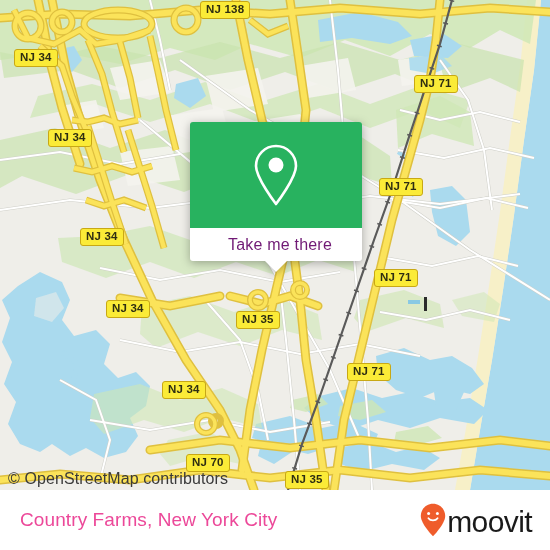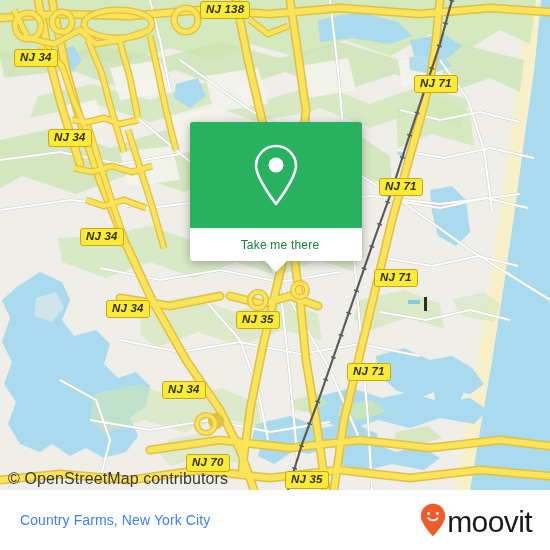--- a/index.html
+++ b/index.html
@@ -20,21 +20,20 @@
   }
 
   
   #map-area {
     position: absolute;
     left: 0; top: 0;
     width: 550px;
     height: 490px;
     overflow: hidden;
     background: #efeee9;
-    font-style: italic;
   }
   #map-svg { display: block; }
 
   
   #attribution {
     position: absolute;
     left: 8px;
     top: 470px;
     font-size: 16px;
     color: #3a3a3a;
@@ -63,22 +62,22 @@
   #callout-bottom {
     height: 33px;
     background: #ffffff;
     border-radius: 0 0 3px 3px;
     display: flex;
     align-items: center;
     justify-content: center;
     position: relative;
   }
   #callout-label {
-    font-size: 12px;
-    color: #15803d;
+    font-size: 16px;
+    color: #701a75;
     letter-spacing: 0.2px;
     margin-left: 8px;
   }
   #callout-tail {
     position: absolute;
     left: 50%;
     bottom: -11px;
     margin-left: -12px;
     width: 0; height: 0;
     border-left: 12px solid transparent;
@@ -94,22 +93,22 @@
     width: 550px;
     height: 60px;
     background: #ffffff;
     z-index: 50;
   }
   #footer-title {
     position: absolute;
     left: 20px;
     top: 50%;
     transform: translateY(-50%);
-    font-size: 14px;
-    color: #3b82f6;
+    font-size: 19px;
+    color: #ec4899;
     letter-spacing: 0.1px;
     white-space: nowrap;
   }
   #moovit-logo {
     position: absolute;
     right: 18px;
     top: 50%;
     transform: translateY(-50%);
     display: flex;
     align-items: flex-end;

